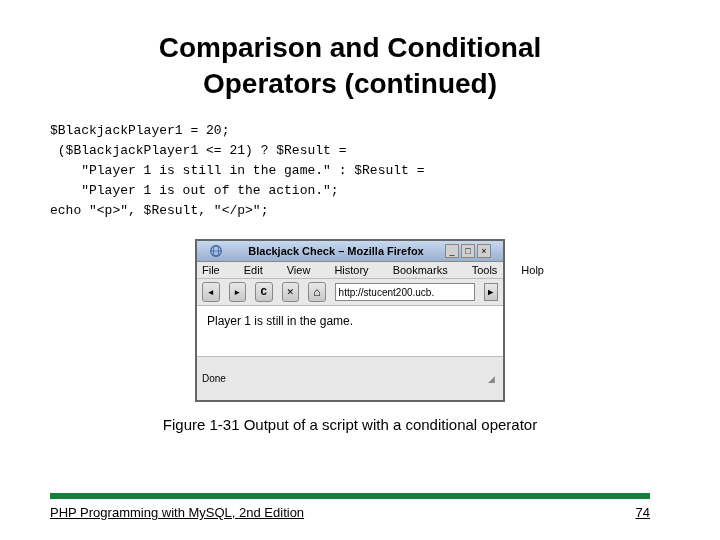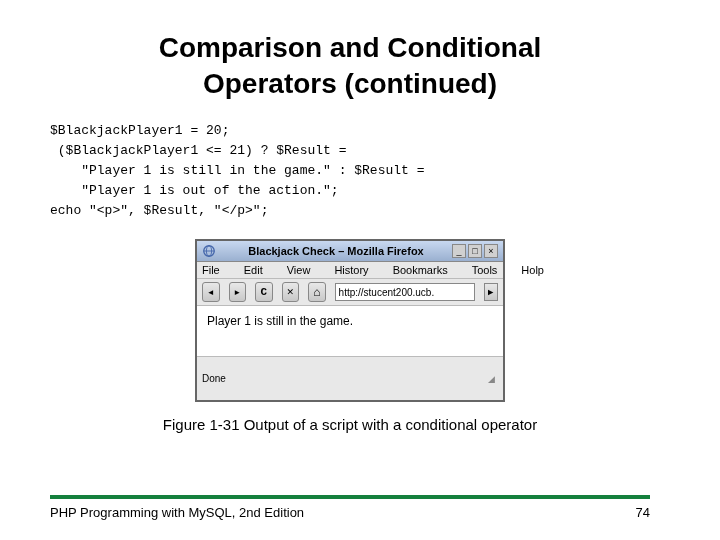--- a/index.html
+++ b/index.html
@@ -49,21 +49,21 @@
     .browser-window {
       width: 310px;
       border: 2px solid #666;
       background: #f0f0f0;
       font-family: Arial, sans-serif;
       font-size: 11px;
     }
 
     .browser-titlebar {
       background: linear-gradient(to bottom, #c8d8f0, #9ab0d0);
-      padding: 3px 5px;
+      padding: 3px 12px;
       display: flex;
       align-items: center;
       justify-content: space-between;
       border-bottom: 1px solid #888;
     }
 
     .browser-title-text {
       font-size: 11px;
       color: #000;
       font-weight: bold;
@@ -178,22 +178,23 @@
       font-size: 15px;
       color: #000;
       margin-bottom: auto;
     }
 
     .footer {
       display: flex;
       justify-content: space-between;
       align-items: flex-end;
       margin-top: 18px;
-      border-top: 4px solid #15803d;
+      border-top: 6px solid #15803d;
       padding-top: 6px;
+      text-decoration: underline;
     }
 
     .footer-text {
       font-size: 13px;
       color: #000;
     }
 
     .footer-page {
       font-size: 13px;
       color: #000;

